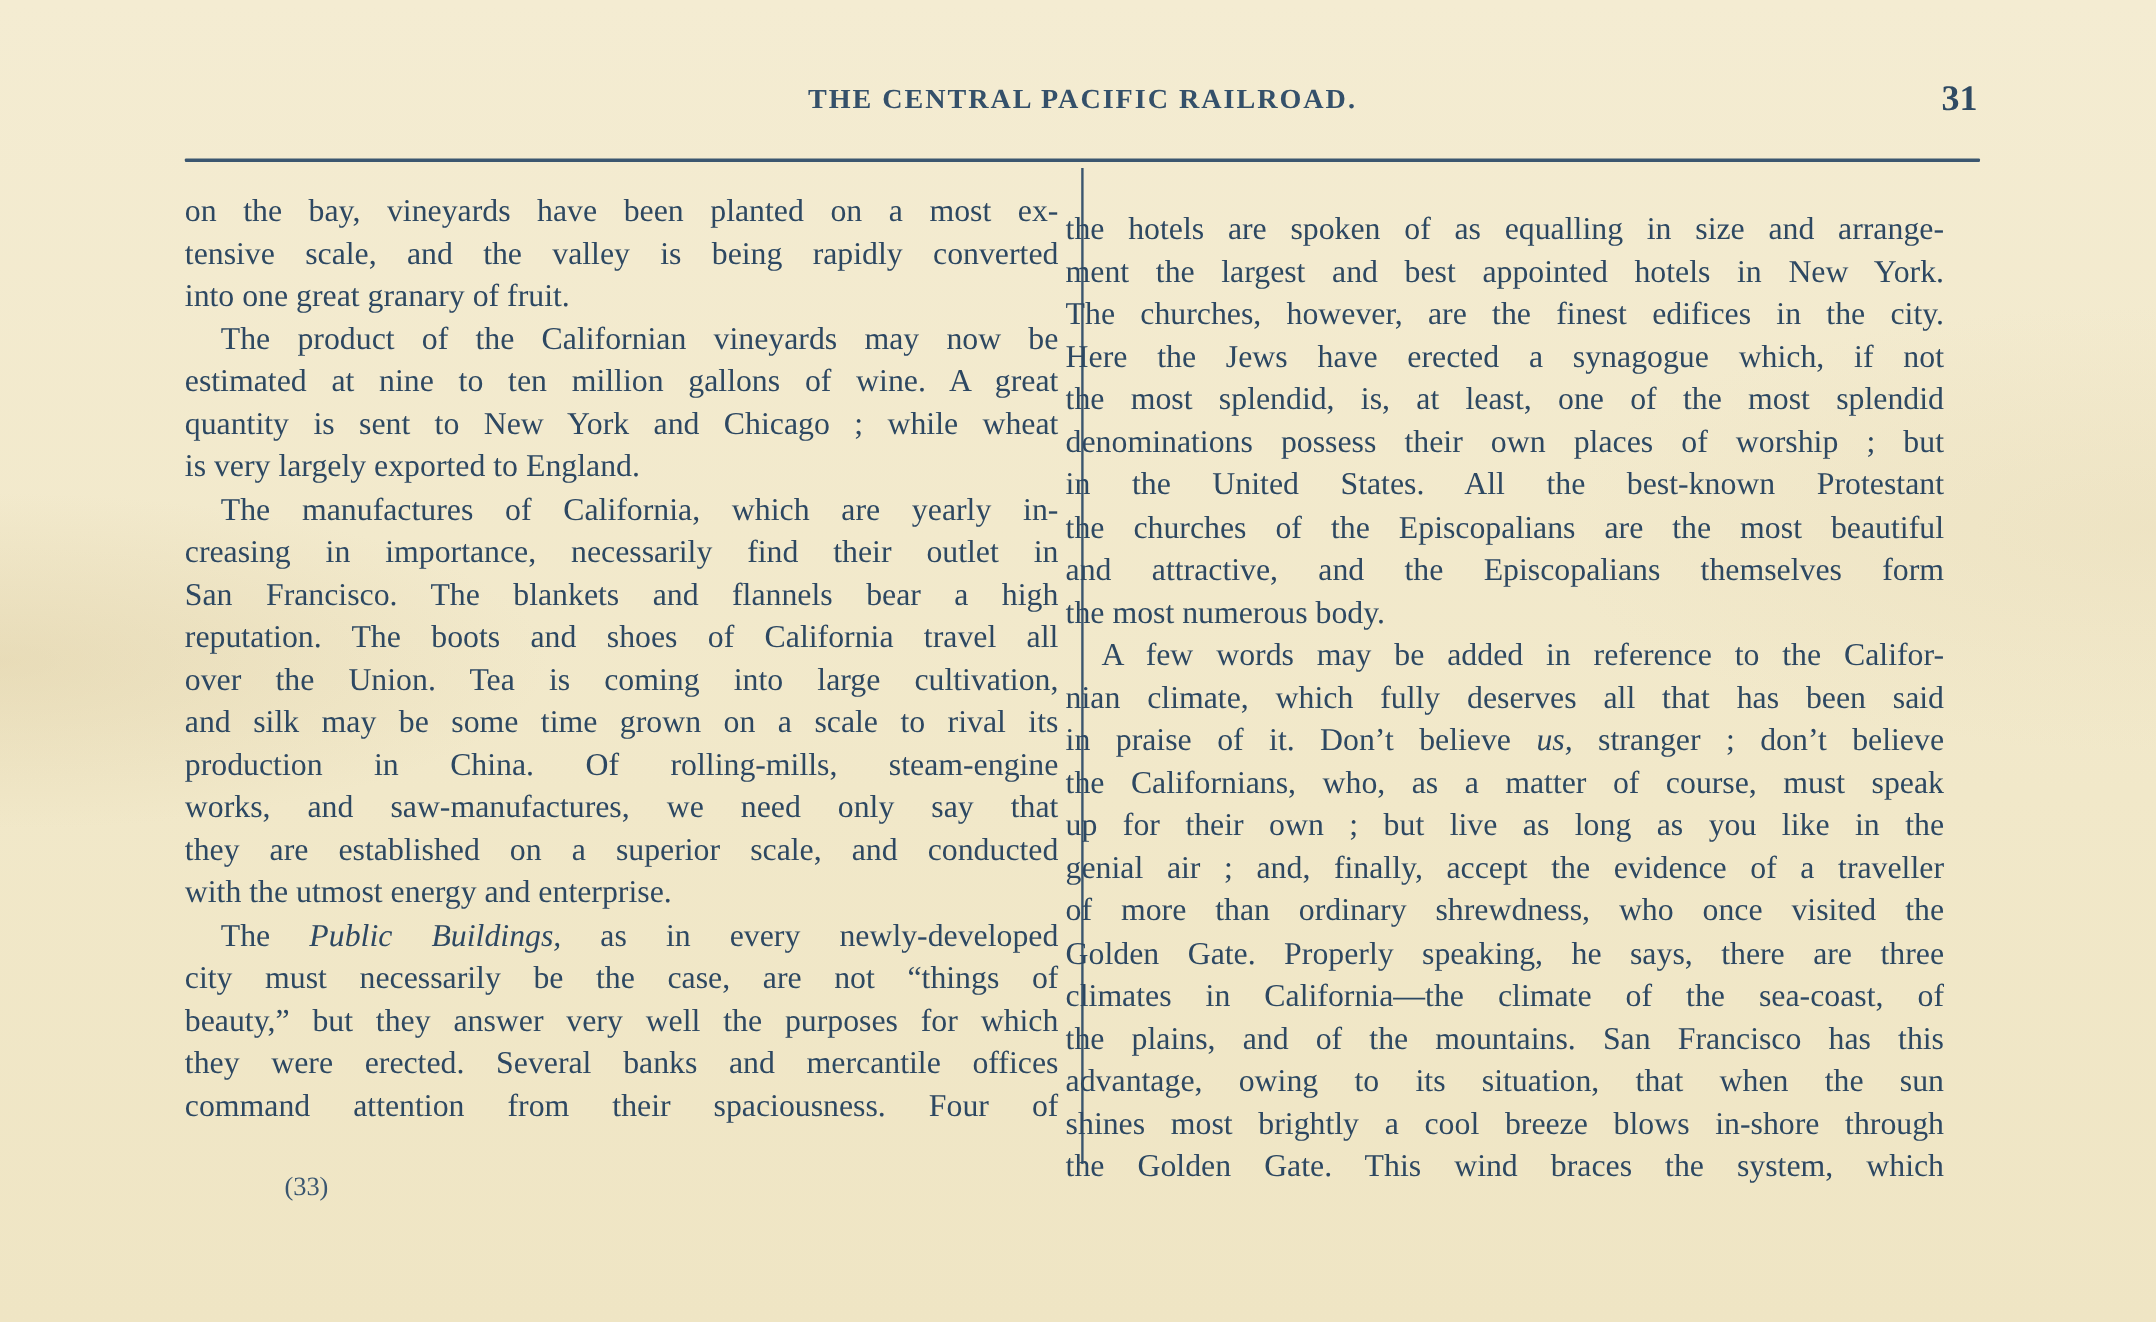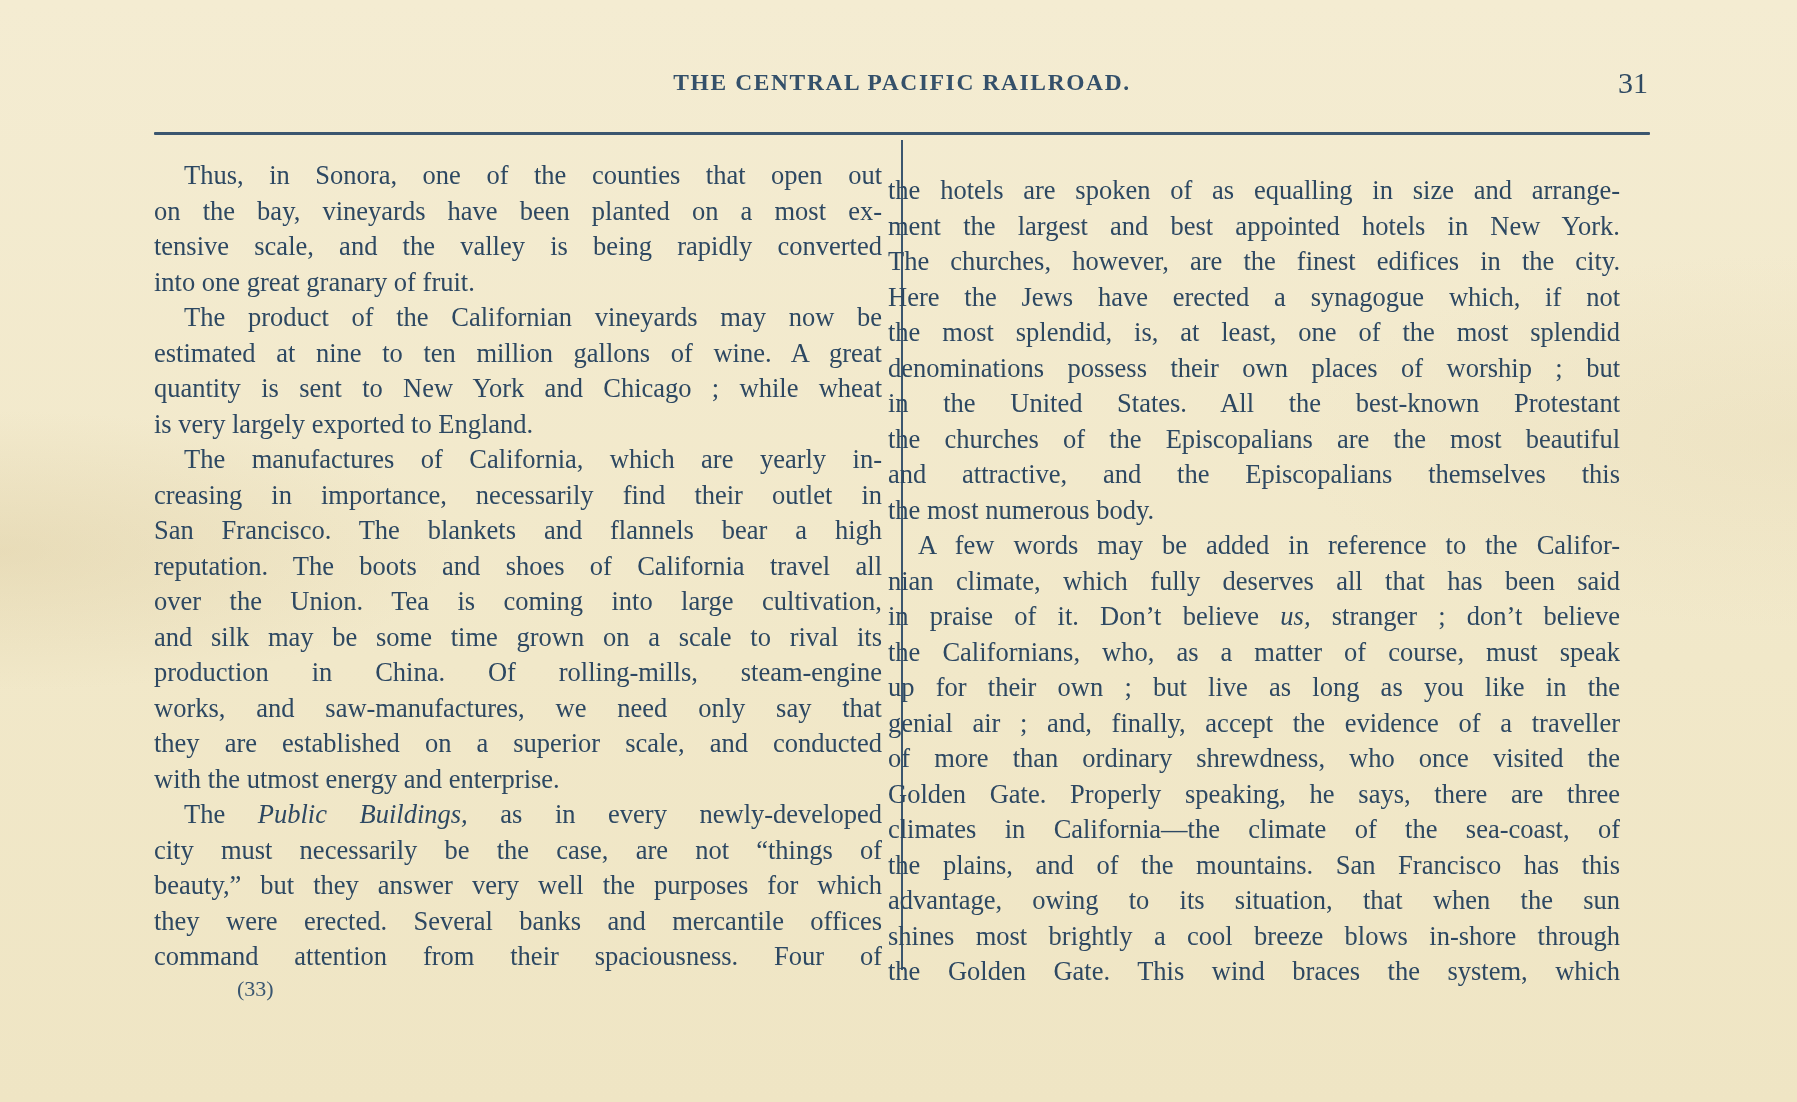--- a/index.html
+++ b/index.html
@@ -40,21 +40,21 @@
     letter-spacing: 1.6px;
     font-weight: bold;
     color: #34506a;
     transform: scaleX(1.02);
   }
   .page-number {
     position: absolute;
     right: 2px;
     top: -4px;
     font-size: 30px;
-    font-weight: normal;
+    font-weight: bold;
     color: #2f4a63;
   }
   .head-rule {
     position: absolute;
     top: 132px;
     left: 154px;
     width: 1496px;
     height: 3px;
     background: #3b566f;
     border-radius: 1px;
@@ -107,21 +107,20 @@
 
   <div class="running-head">
     <div class="running-title">THE CENTRAL PACIFIC RAILROAD.</div>
     <div class="page-number">31</div>
   </div>
 
   <div class="head-rule"></div>
   <div class="column-divider"></div>
 
   <div class="column col-left" id="col-left">
-      <div class="line indent">Thus, in Sonora, one of the counties that open out</div>
       <div class="line">on the bay, vineyards have been planted on a most ex-</div>
       <div class="line">tensive scale, and the valley is being rapidly converted</div>
       <div class="line last">into one great granary of fruit.</div>
       <div class="line indent">The product of the Californian vineyards may now be</div>
       <div class="line">estimated at nine to ten million gallons of wine.  A great</div>
       <div class="line">quantity is sent to New York and Chicago ; while wheat</div>
       <div class="line last">is very largely exported to England.</div>
       <div class="line indent">The manufactures of California, which are yearly in-</div>
       <div class="line">creasing in importance, necessarily find their outlet in</div>
       <div class="line">San Francisco.  The blankets and flannels bear a high</div>
@@ -140,21 +139,21 @@
     </div>
   <div class="column col-right" id="col-right">
       <div class="line">the hotels are spoken of as equalling in size and arrange-</div>
       <div class="line">ment the largest and best appointed hotels in New York.</div>
       <div class="line">The churches, however, are the finest edifices in the city.</div>
       <div class="line">Here the Jews have erected a synagogue which, if not</div>
       <div class="line">the most splendid, is, at least, one of the most splendid</div>
       <div class="line">denominations possess their own places of worship ; but</div>
       <div class="line">in the United States.  All the best-known Protestant</div>
       <div class="line">the churches of the Episcopalians are the most beautiful</div>
-      <div class="line">and attractive, and the Episcopalians themselves this</div>
+      <div class="line">and attractive, and the Episcopalians themselves form</div>
       <div class="line last">the most numerous body.</div>
       <div class="line indent">A few words may be added in reference to the Califor-</div>
       <div class="line">nian climate, which fully deserves all that has been said</div>
       <div class="line"><span>in praise of it.  Don’t believe </span><em>us,</em><span> stranger ; don’t believe</span></div>
       <div class="line">the Californians, who, as a matter of course, must speak</div>
       <div class="line">up for their own ; but live as long as you like in the</div>
       <div class="line">genial air ;  and, finally, accept the evidence of a traveller</div>
       <div class="line">of more than ordinary shrewdness, who once visited the</div>
       <div class="line">Golden Gate.  Properly speaking, he says, there are three</div>
       <div class="line">climates in California—the climate of the sea-coast, of</div>

